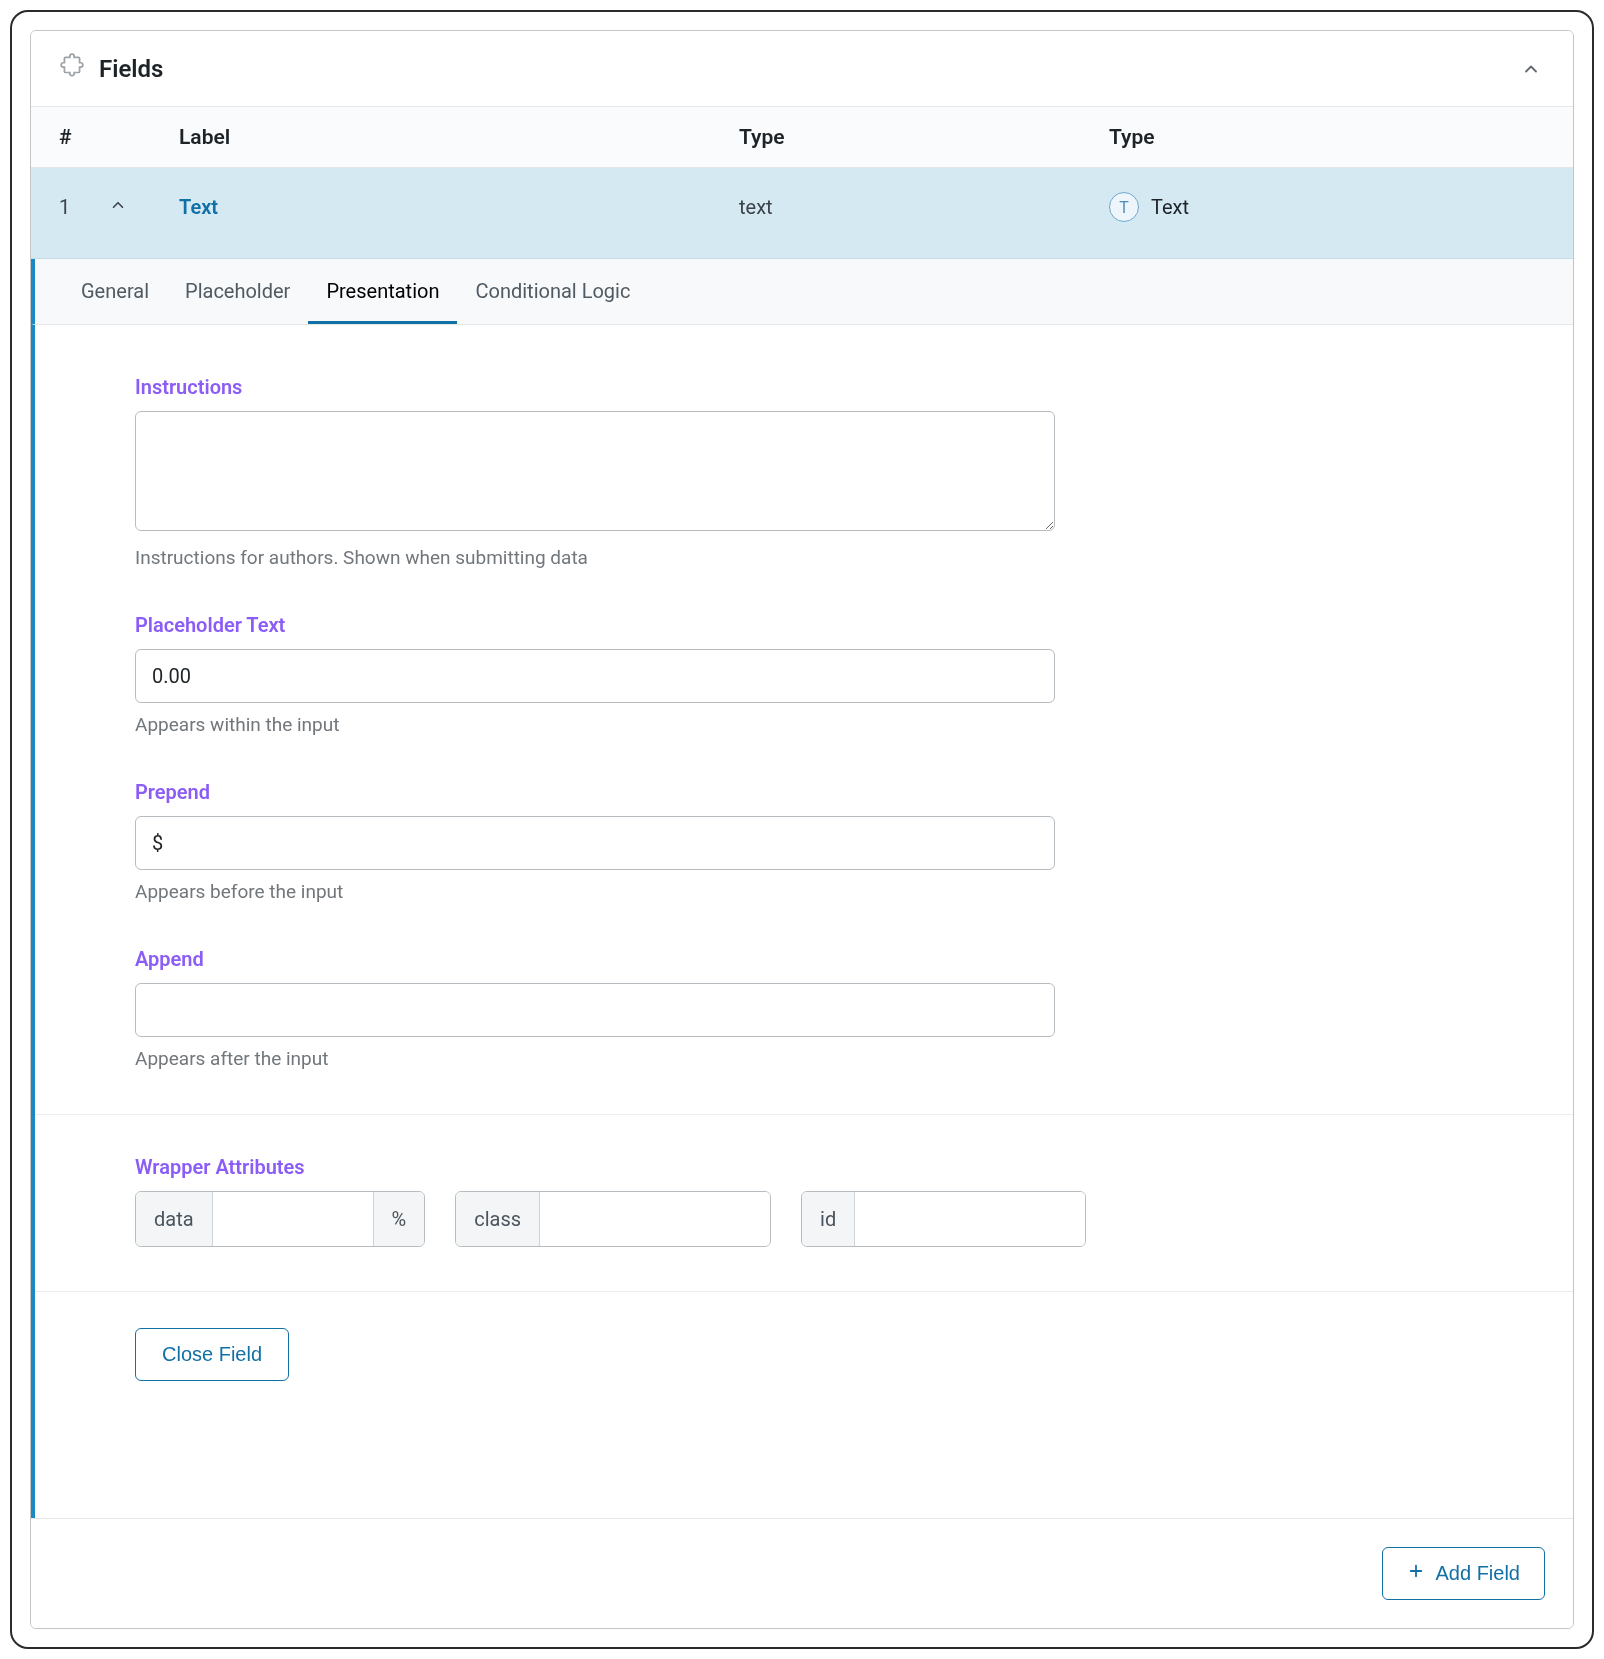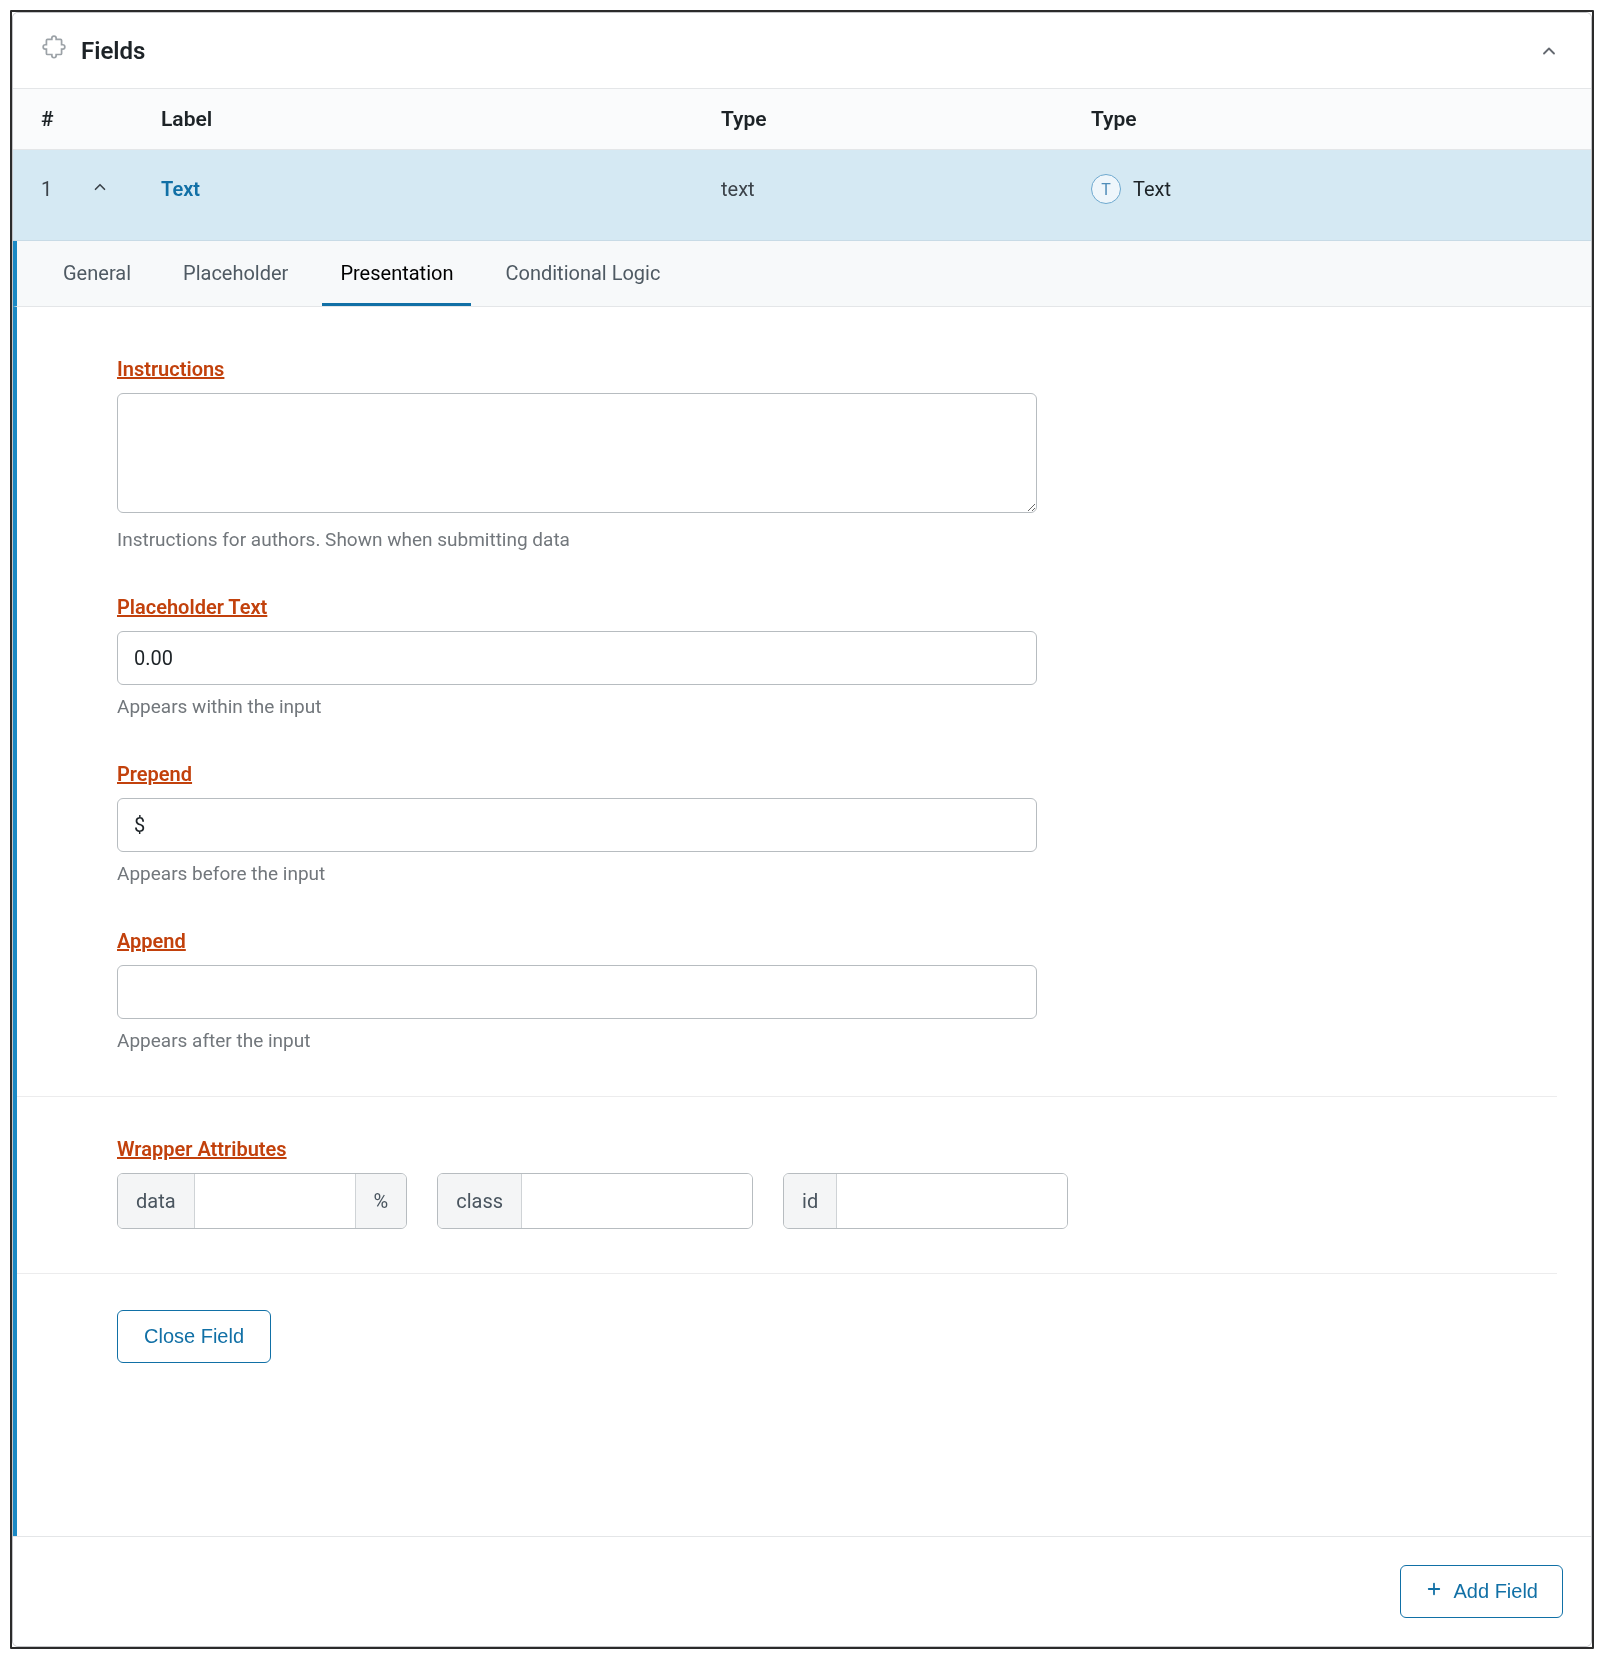--- a/index.html
+++ b/index.html
@@ -11,22 +11,22 @@
   }
   .frame {
     width: 1604px;
     height: 1659px;
     padding: 10px;
     background: #fff;
     margin: 0 auto;
   }
   .outer {
     border: 2px solid #2b2b2b;
-    border-radius: 1px;
-    padding: 0;
+    border-radius: 18px;
+    padding: 18px;
     height: 100%;
   }
   .panel {
     border: 1px solid #c3c4c7;
     border-radius: 6px;
     background: #fff;
     height: 100%;
     display: flex;
     flex-direction: column;
     overflow: hidden;
@@ -94,21 +94,21 @@
   }
 
   
   .tabs-wrap {
     border-left: 4px solid #1a89c4;
     background: #f7f9fa;
     border-bottom: 1px solid #e4e6e8;
   }
   .tabs {
     display: flex;
-    gap: 16px;
+    gap: 0;
     padding: 0 28px;
   }
   .tab {
     padding: 20px 18px 18px 18px;
     color: #4f5a63;
     cursor: pointer;
     font-size: 20px;
     border-bottom: 3px solid transparent;
   }
   .tab.active {
@@ -127,22 +127,21 @@
     padding: 50px 0 40px 0;
     max-width: 1000px;
     margin-left: 100px;
   }
   .field-group { margin-bottom: 44px; }
   .field-label {
     display: block;
     font-weight: 600;
     margin-bottom: 12px;
     font-size: 20px;
-    color: #c2410c;
-    text-decoration: underline;
+    color: #8b5cf6;
   }
   textarea.control, input.control {
     width: 920px;
     border: 1px solid #b7bcc0;
     border-radius: 6px;
     padding: 14px 16px;
     font-size: 20px;
     font-family: inherit;
     color: #1d2327;
     background: #fff;

